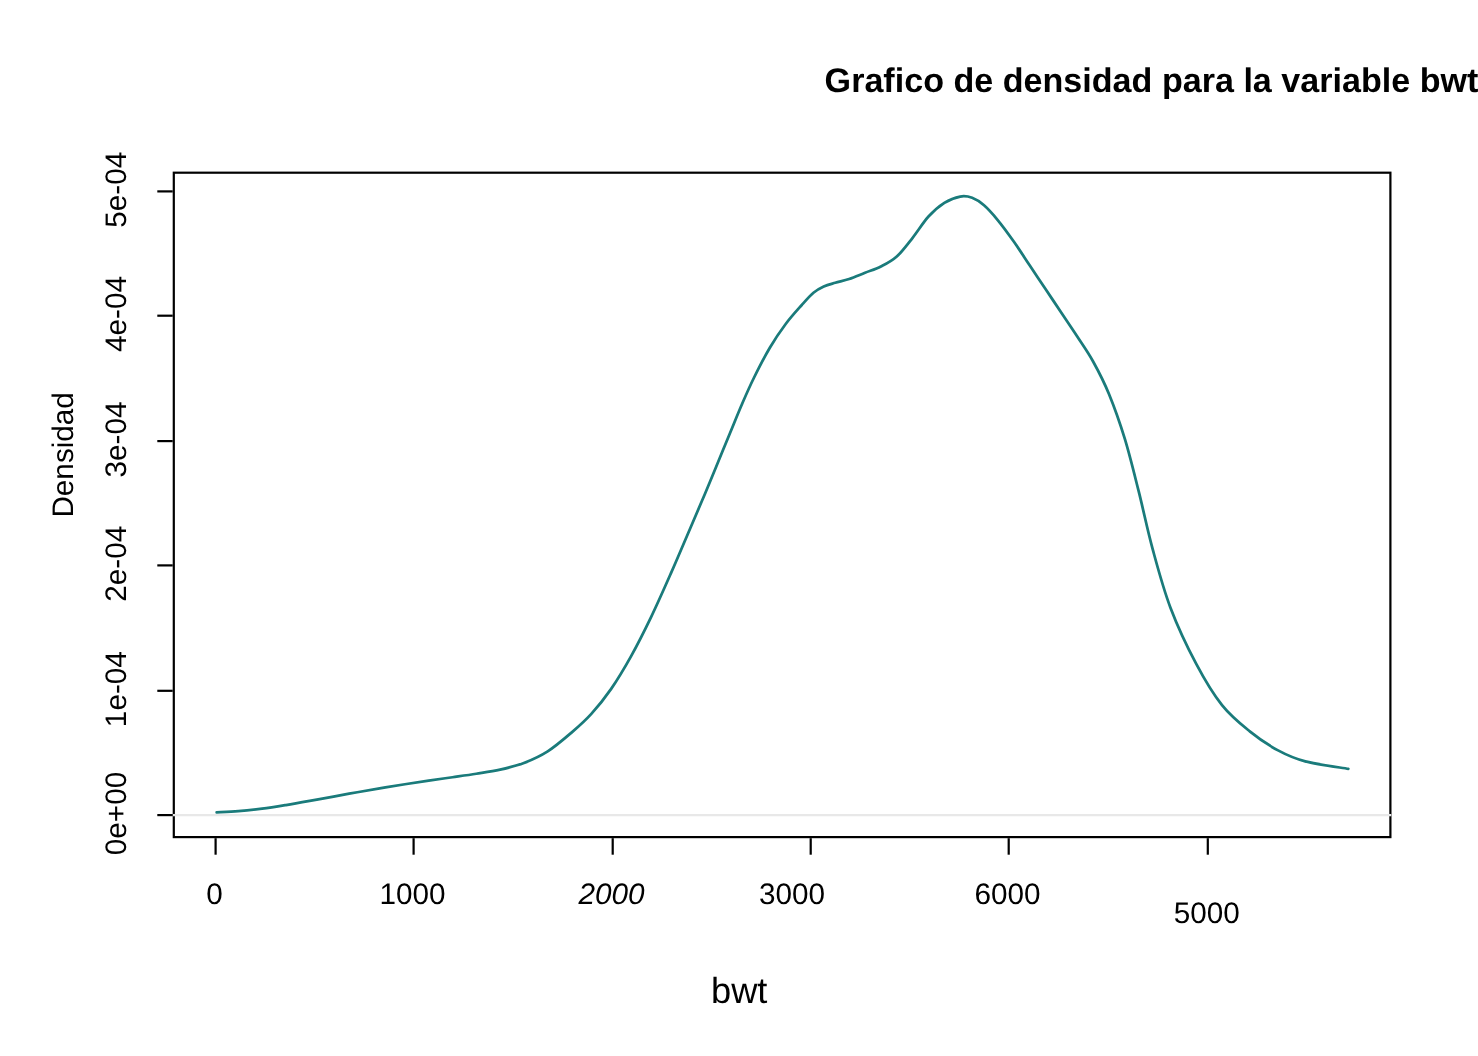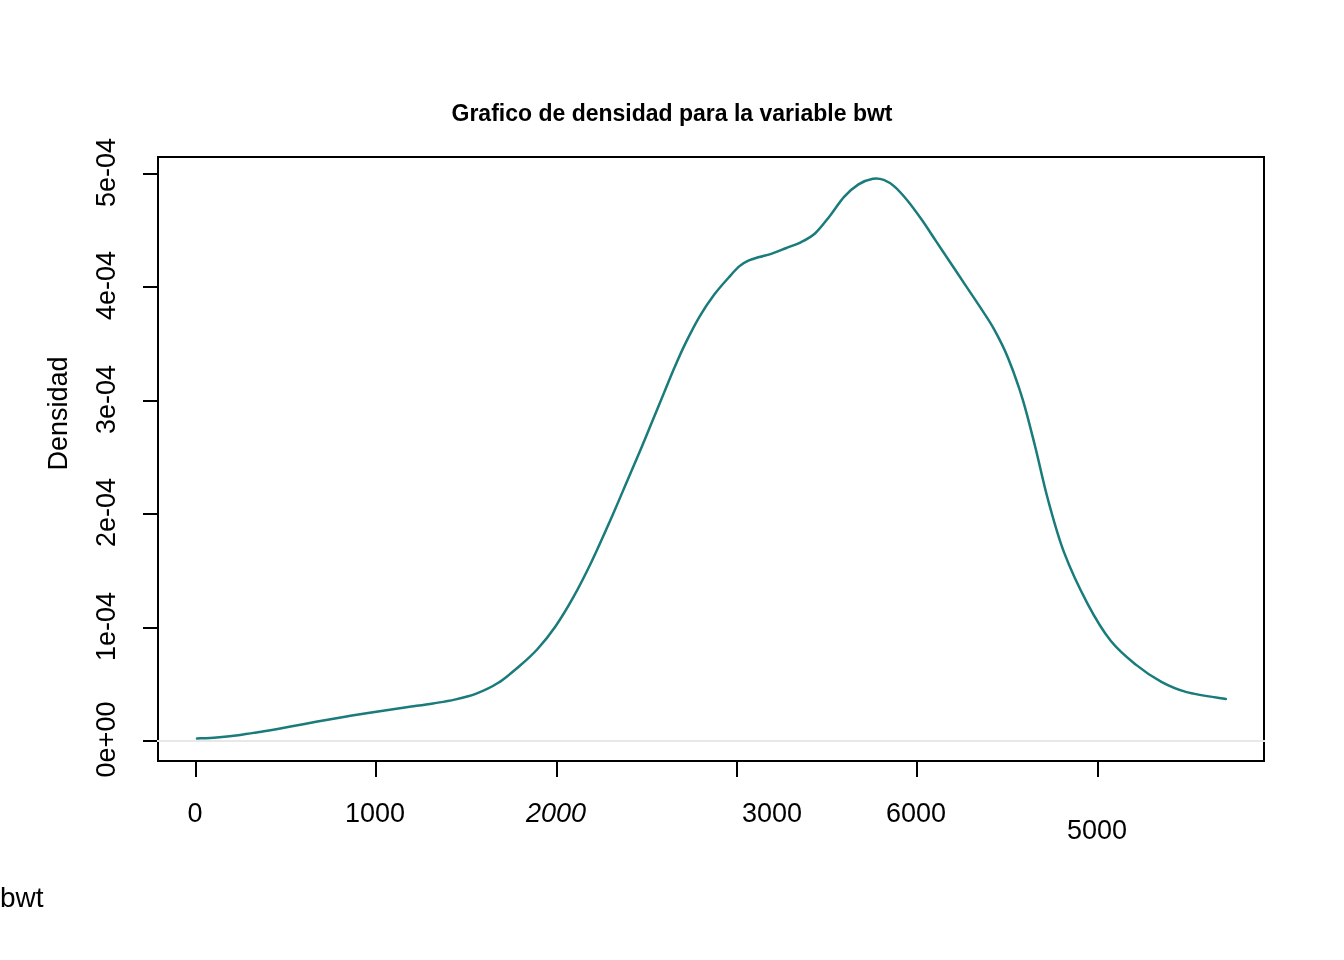--- a/index.html
+++ b/index.html
@@ -20,27 +20,26 @@
     width: 1344px;
     height: 960px;
     background: #ffffff;
   }
   
   #chart-title {
     position: absolute;
     left: 0;
     top: 56px;
     width: 1344px;
-    text-align: center;
-    font-size: 23px;
+    text-align: right;
+    font-size: 31px;
     font-weight: bold;
     font-family: "Liberation Sans", sans-serif;
     letter-spacing: 0px;
     white-space: pre;
-    margin-top: 44px;
   }
   
   #plot-box {
     position: absolute;
     left: 157px;
     top: 156px;
     width: 1108px;
     height: 606px;
     border: 2px solid #000000;
     box-sizing: border-box;
@@ -101,22 +100,22 @@
     transform-origin: center center;
     transform: rotate(-90deg);
     white-space: pre;
     line-height: 1;
   }
   #xlab {
     position: absolute;
     left: 0;
     top: 884px;
     width: 1344px;
-    text-align: left;
-    font-size: 28px;
+    text-align: center;
+    font-size: 33px;
     font-family: "Liberation Sans", sans-serif;
     white-space: pre;
     line-height: 1;
   }
 </style>
 </head>
 <body>
 
 <div id="plot-root">
 
@@ -146,20 +145,20 @@
   <div class="xtick-mark" style="left:195px"></div>
   <div class="xtick-mark" style="left:375px"></div>
   <div class="xtick-mark" style="left:556px"></div>
   <div class="xtick-mark" style="left:736px"></div>
   <div class="xtick-mark" style="left:916px"></div>
   <div class="xtick-mark" style="left:1097px"></div>
 
   <div class="xtick-label" style="left:135px; width:120px;">0</div>
   <div class="xtick-label" style="left:315px; width:120px;">1000</div>
   <div class="xtick-label" style="left:496px; width:120px;font-style:italic;">2000</div>
-  <div class="xtick-label" style="left:712px; width:120px;">3000</div>
+  <div class="xtick-label" style="left:660px; width:120px;">3000</div>
   <div class="xtick-label" style="left:856px; width:120px;">6000</div>
   <div class="xtick-label" style="left:1037px; width:120px;margin-top:17px;">5000</div>
 
   <div id="ylab">Densidad</div>
   <div id="xlab">bwt</div>
 
 </div>
 
 </body></html>

